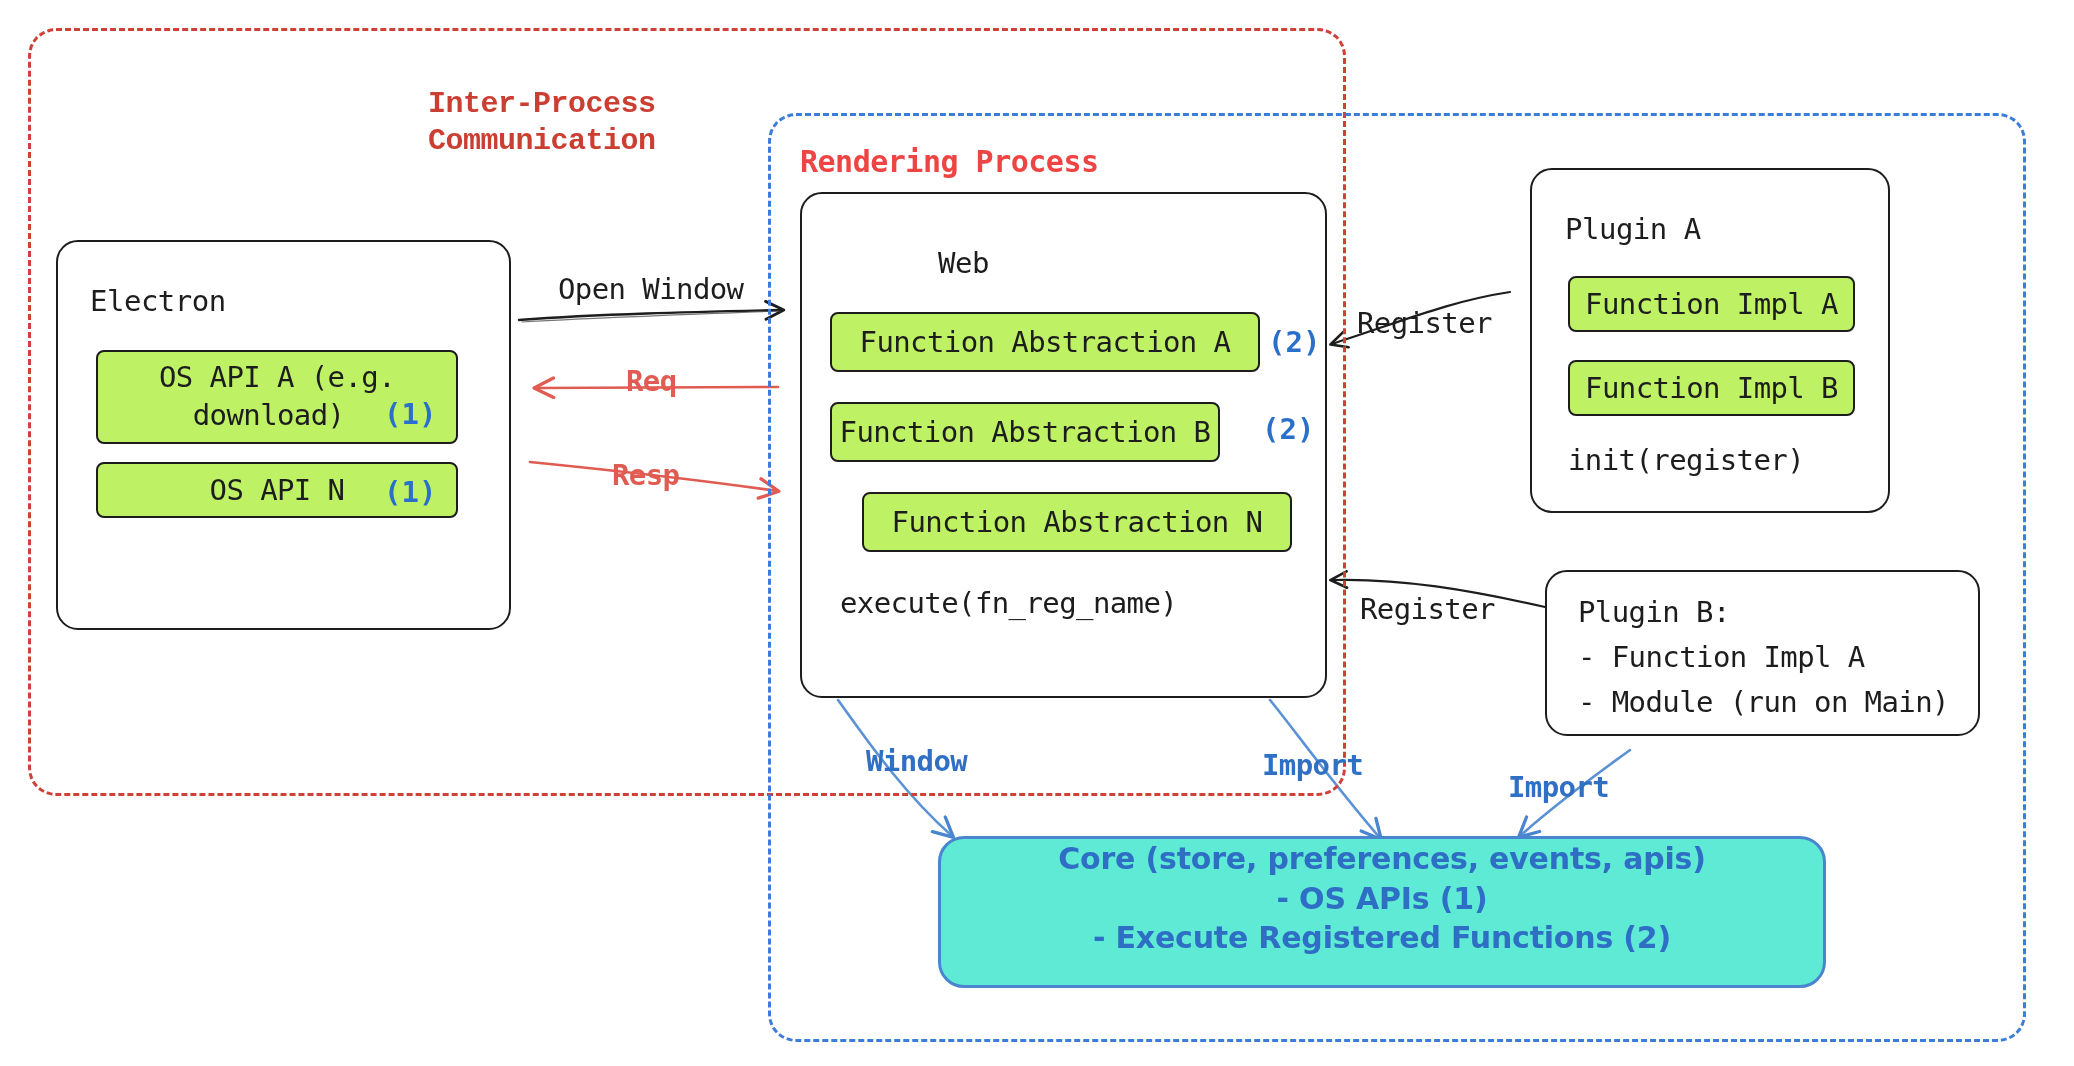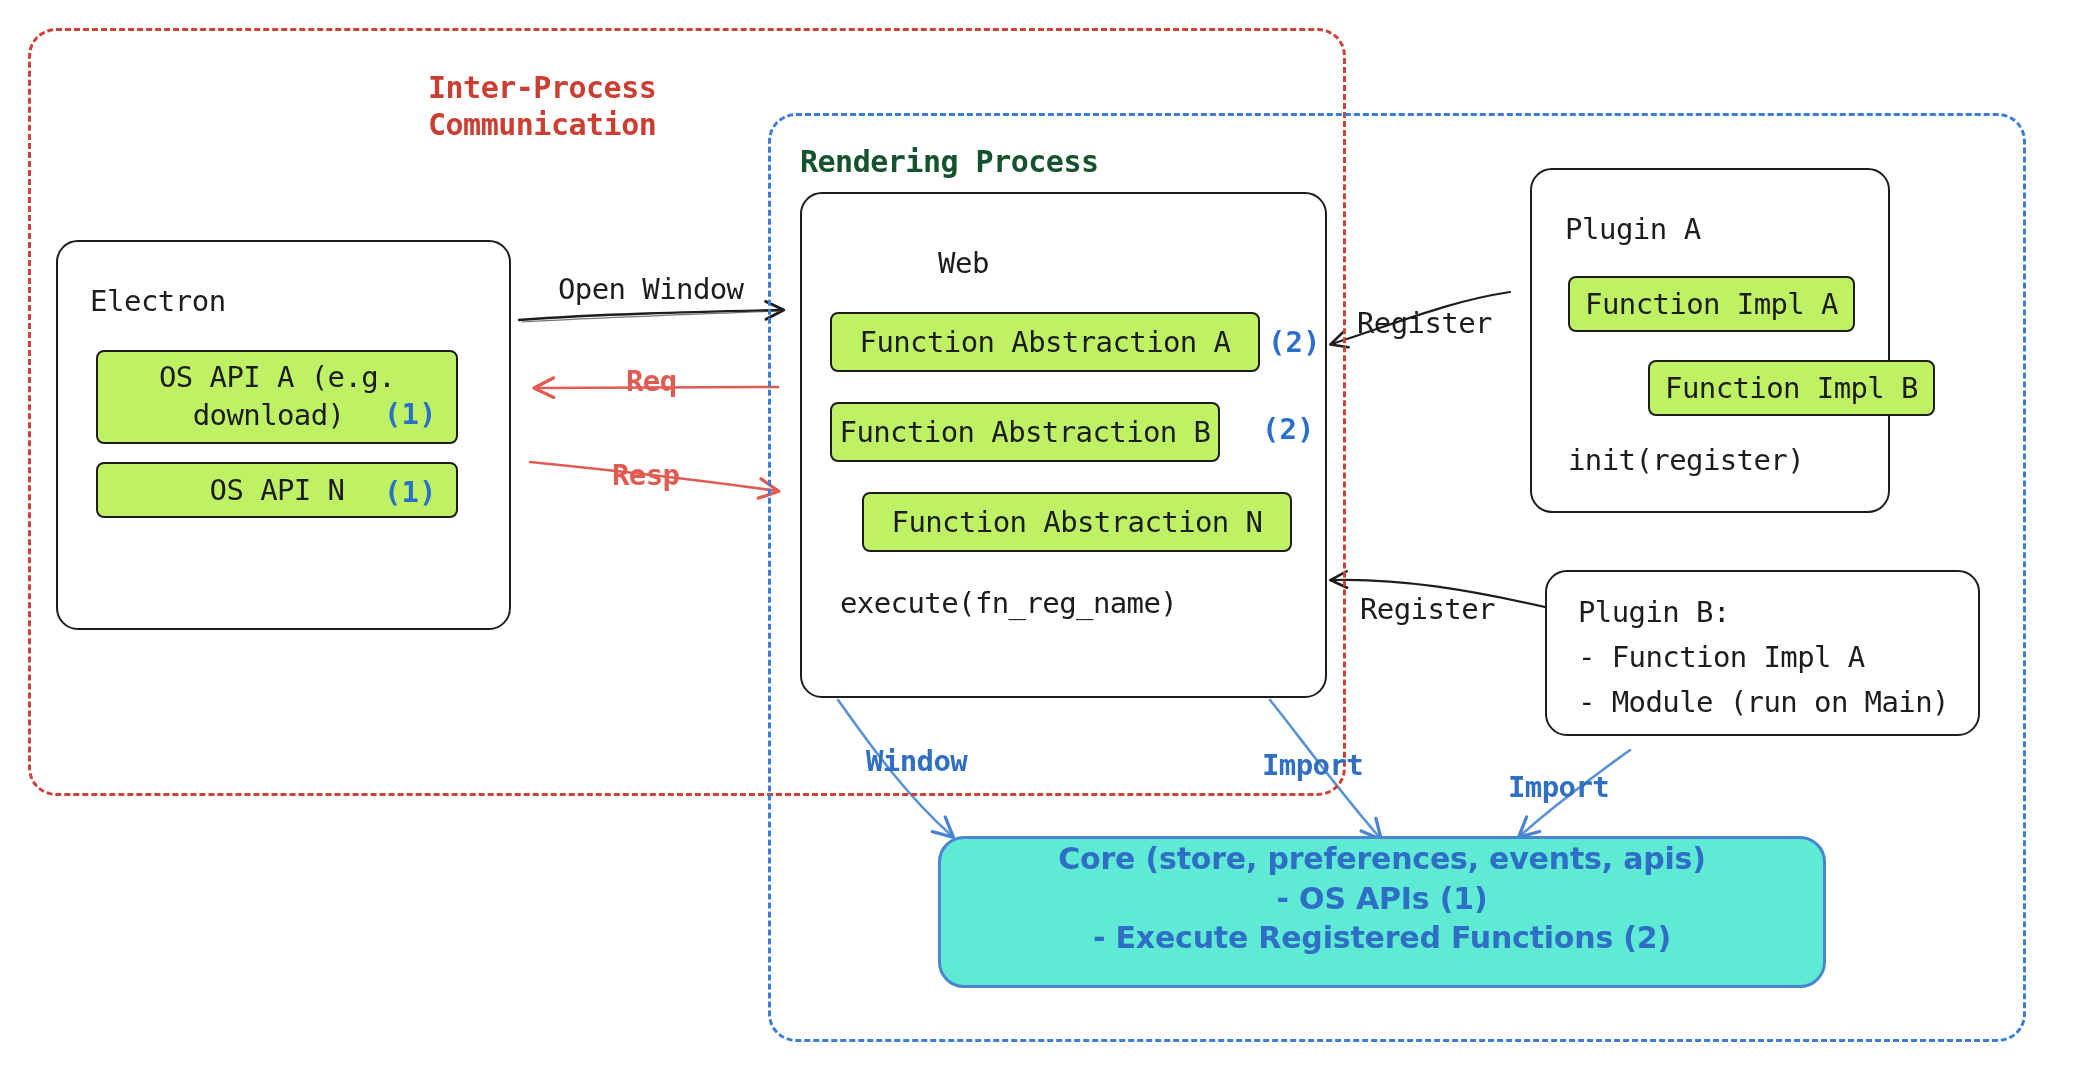--- a/index.html
+++ b/index.html
@@ -41,21 +41,21 @@
   }
   .group-label {
     position: absolute;
     font-size: 30px;
     line-height: 1.22;
     font-weight: 700;
     letter-spacing: -0.5px;
     white-space: pre;
   }
   .label-ipc { color: #cb3f33; }
-  .label-render { color: #14532d; text-align: right; }
+  .label-render { color: #ef4444; text-align: right; }
 
   
   .box {
     position: absolute;
     border: 2.5px solid #1d1d1d;
     border-radius: 22px;
     background: #ffffff;
     box-sizing: border-box;
   }
   .box-title {
@@ -174,21 +174,21 @@
     <g>
       <path d="M1270,700 C1290,724 1330,780 1380,838" fill="none" stroke="#5b92d6" stroke-width="2.6" stroke-linecap="round" marker-end="url(#ah-blue)"></path>
     </g>
 
     <g>
       <path d="M1630,750 C1600,772 1560,800 1520,836" fill="none" stroke="#5b92d6" stroke-width="2.6" stroke-linecap="round" marker-end="url(#ah-blue)"></path>
     </g>
   </svg>
 
   <div class="group group-ipc" style="left:28px; top:28px; width:1312px; height:762px;"></div>
-  <div class="group-label label-ipc" style="left:428px; top:70px;">Inter-Process
+  <div class="group-label label-ipc" style="left:428px; top:86px;font-family:Liberation Mono, monospace;">Inter-Process
 Communication</div>
 
   <div class="group group-render" style="left:768px; top:113px; width:1252px; height:923px;"></div>
   <div class="group-label label-render" style="left:800px; top:144px;">Rendering Process</div>
 
   <div class="box" style="left:56px; top:240px; width:455px; height:390px;"></div>
   <div class="box-title" style="left:90px; top:284px;">Electron</div>
 
   <div class="chip" style="left:96px; top:350px; width:362px; height:94px; line-height:1.3;">
     <span>OS API A (e.g.
@@ -219,21 +219,21 @@
   </div>
 
   <div class="plain-text" style="left:840px; top:585px;">execute(fn_reg_name)</div>
 
   <div class="box" style="left:1530px; top:168px; width:360px; height:345px;"></div>
   <div class="box-title" style="left:1565px; top:212px;">Plugin A</div>
 
   <div class="chip" style="left:1568px; top:276px; width:287px; height:56px;">
     <span>Function Impl A</span>
   </div>
-  <div class="chip" style="left:1648px; top:360px; width:287px; height:56px;">
+  <div class="chip" style="left:1568px; top:360px; width:287px; height:56px;">
     <span>Function Impl B</span>
   </div>
   <div class="plain-text" style="left:1568px; top:442px;">init(register)</div>
 
   <div class="box" style="left:1545px; top:570px; width:435px; height:166px;"></div>
   <div class="plain-text" style="left:1578px; top:594px;">Plugin B:</div>
   <div class="plain-text" style="left:1578px; top:639px;">- Function Impl A</div>
   <div class="plain-text" style="left:1578px; top:684px;">- Module (run on Main)</div>
 
   <div class="core-box" style="left:938px; top:836px; width:888px; height:152px;">

